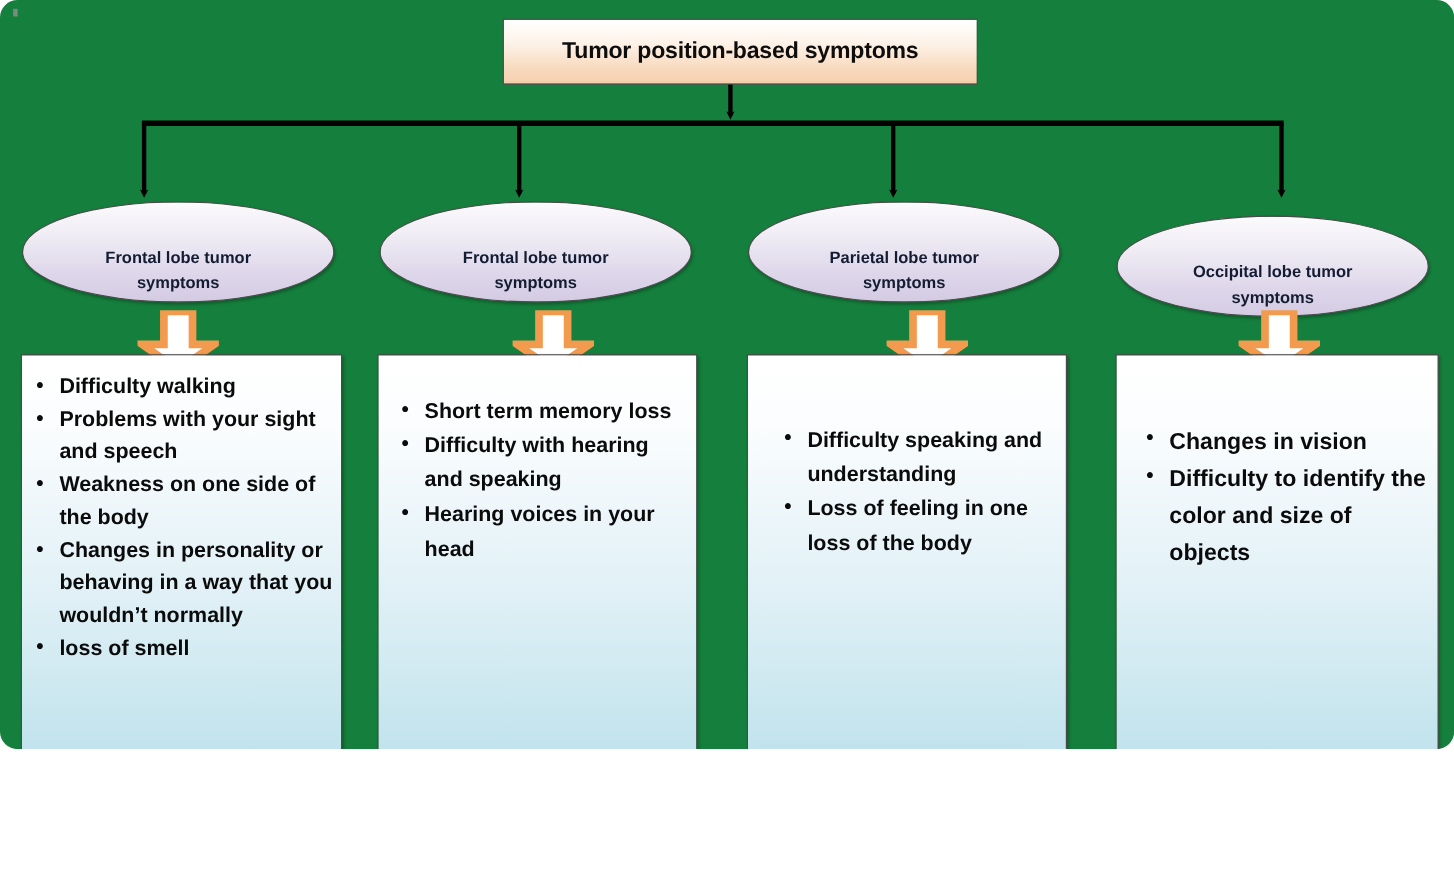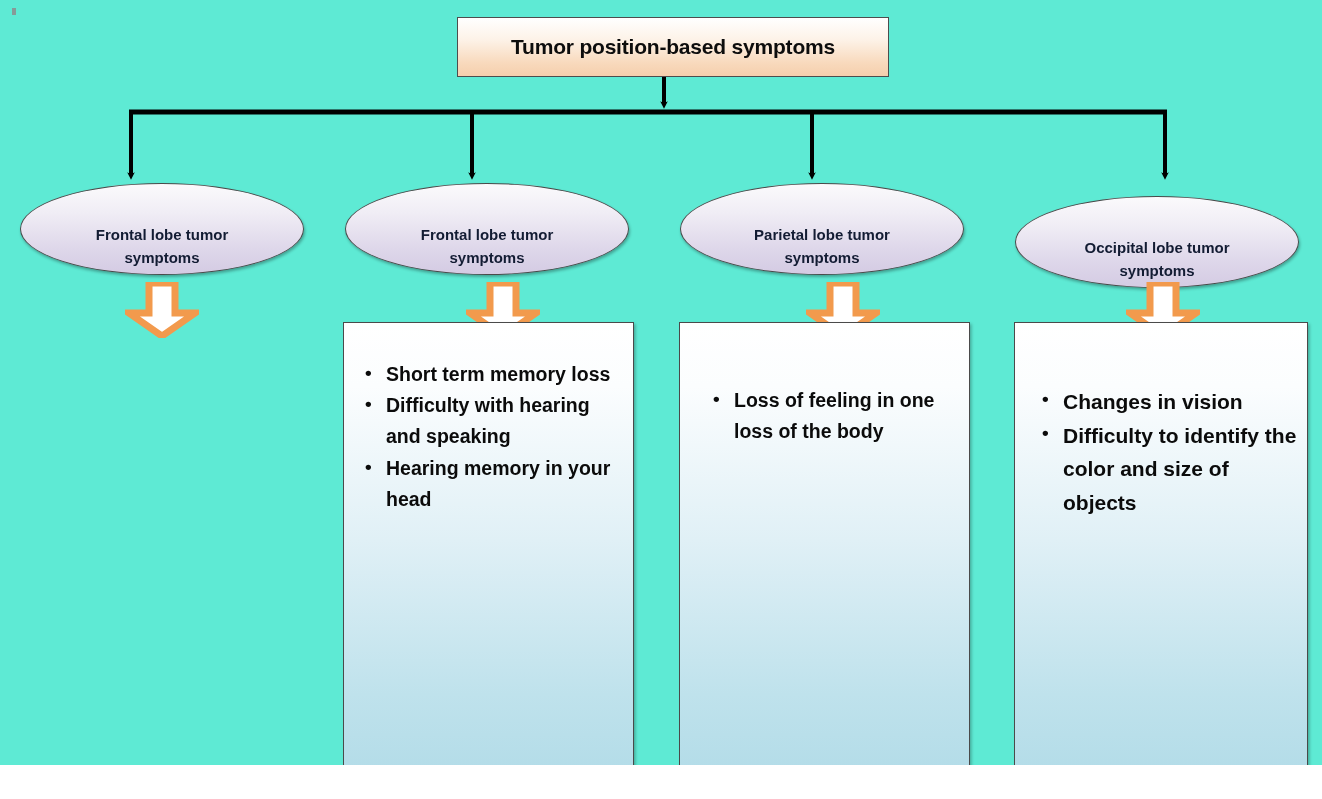--- a/index.html
+++ b/index.html
@@ -7,23 +7,24 @@
     margin: 0;
     padding: 0;
     background: #ffffff;
   }
   body {
     font-family: "Liberation Sans", sans-serif;
   }
   #canvas {
     position: relative;
     width: 1322px;
-    height: 765px;
-    background: #5eead4;
+    height: 681px;
+    background: #15803d;
     overflow: hidden;
+    border-radius: 16px;
   }
 
   
   .speck {
     position: absolute;
     left: 12px;
     top: 8px;
     width: 4px;
     height: 7px;
     background: #8d8d8d;
@@ -186,29 +187,39 @@
   <svg class="block-arrow" style="left:466px;  top:282px;" viewBox="0 0 74 56" aria-hidden="true">
     <path d="M24,1 L50,1 L50,31 L70,31 L37,54 L4,31 L24,31 Z" fill="#ffffff" stroke="#f29a4d" stroke-width="7" stroke-linejoin="miter"></path>
   </svg>
   <svg class="block-arrow" style="left:806px;  top:282px;" viewBox="0 0 74 56" aria-hidden="true">
     <path d="M24,1 L50,1 L50,31 L70,31 L37,54 L4,31 L24,31 Z" fill="#ffffff" stroke="#f29a4d" stroke-width="7" stroke-linejoin="miter"></path>
   </svg>
   <svg class="block-arrow" style="left:1126px; top:282px;" viewBox="0 0 74 56" aria-hidden="true">
     <path d="M24,1 L50,1 L50,31 L70,31 L37,54 L4,31 L24,31 Z" fill="#ffffff" stroke="#f29a4d" stroke-width="7" stroke-linejoin="miter"></path>
   </svg>
 
+  <div class="sym-box" id="box-frontal">
+    <ul>
+        <li>Difficulty walking</li>
+        <li>Problems with your sight and speech</li>
+        <li>Weakness on one side of the body</li>
+        <li>Changes in personality or behaving in a way that you wouldn’t normally</li>
+        <li>loss of smell</li>
+      </ul>
+  </div>
   <div class="sym-box" id="box-temporal">
     <ul>
         <li>Short term memory loss</li>
         <li>Difficulty with hearing and speaking</li>
-        <li>Hearing memory in your head</li>
+        <li>Hearing voices in your head</li>
       </ul>
   </div>
   <div class="sym-box" id="box-parietal">
     <ul>
+        <li>Difficulty speaking and understanding</li>
         <li>Loss of feeling in one loss of the body</li>
       </ul>
   </div>
   <div class="sym-box" id="box-occipital">
     <ul>
         <li>Changes in vision</li>
         <li>Difficulty to identify the color and size of objects</li>
       </ul>
   </div>
 

